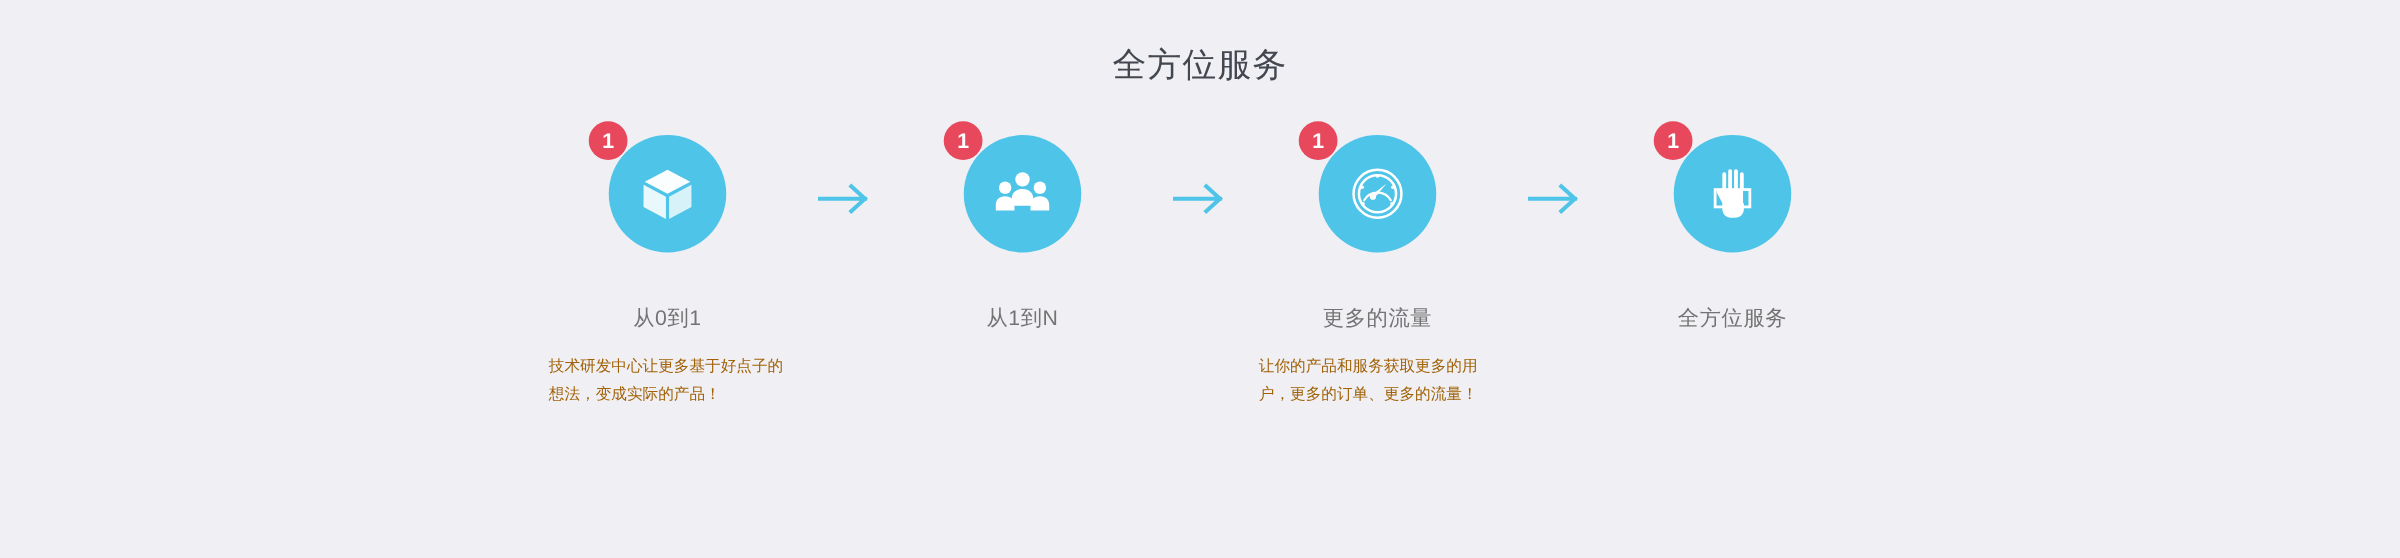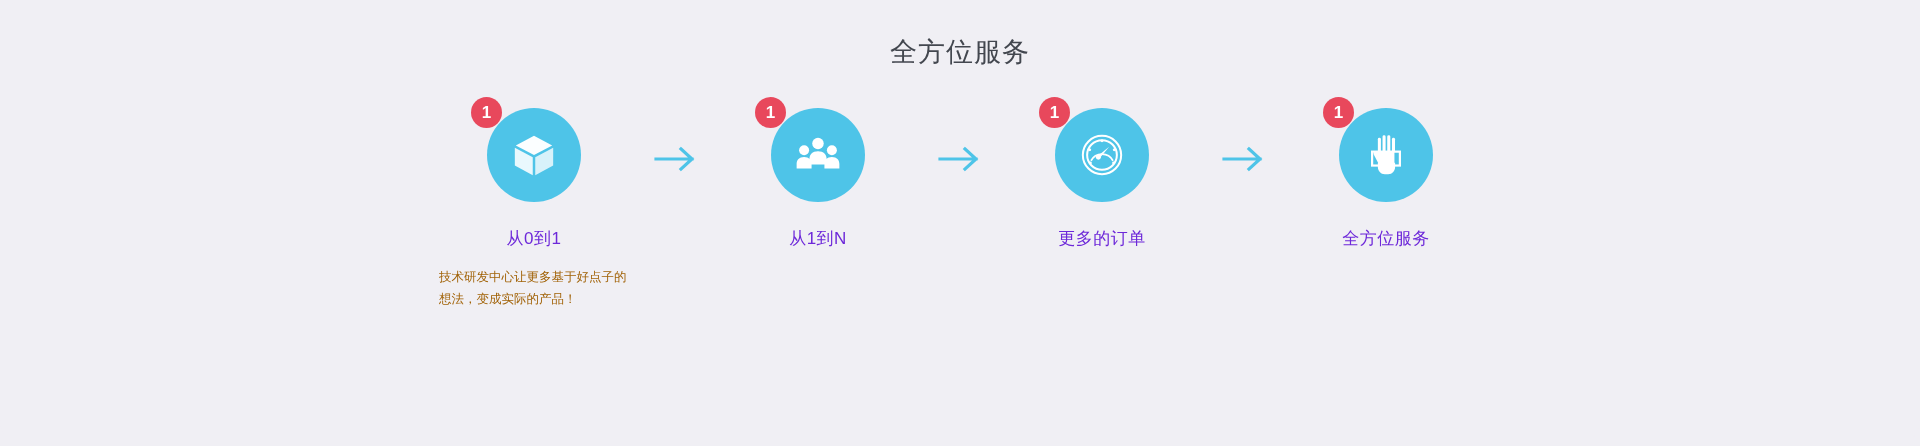--- a/index.html
+++ b/index.html
@@ -77,23 +77,23 @@
     color: #fff;
     font-size: 17px;
     font-weight: bold;
     display: flex;
     align-items: center;
     justify-content: center;
     line-height: 1;
     z-index: 2;
   }
   .step-label {
-    margin-top: 25px;
+    margin-top: 41px;
     font-size: 17px;
-    color: #6d28d9;
+    color: #737373;
     letter-spacing: 0.5px;
     white-space: nowrap;
   }
   .step-desc {
     margin-top: 16px;
     font-size: 12.5px;
     line-height: 22px;
     color: #a16207;
     width: 190px;
     text-align: left;
@@ -190,21 +190,22 @@
                 <circle cx="24" cy="9.2" r="1.5"></circle>
                 <circle cx="11.2" cy="18.6" r="1.5"></circle>
                 <circle cx="36.8" cy="18.6" r="1.5"></circle>
                 <circle cx="11.9" cy="32.4" r="1.5"></circle>
                 <circle cx="36.1" cy="32.4" r="1.5"></circle>
               </g>
             </svg>
           </span>
         </div>
       </div>
-      <div class="step-label">更多的订单</div>
+      <div class="step-label">更多的流量</div>
+      <div class="step-desc">让你的产品和服务获取更多的用户，更多的订单、更多的流量！</div>
     </div>
 
     <div class="arrow">
       <span>
         <svg width="44" height="26" viewBox="0 0 44 26">
           <path d="M2 13 H38 M27 3 L38 13 L27 23" fill="none" stroke="#4ec4e8" stroke-width="3.2" stroke-linecap="square" stroke-linejoin="miter"></path>
         </svg>
       </span>
     </div>
 

